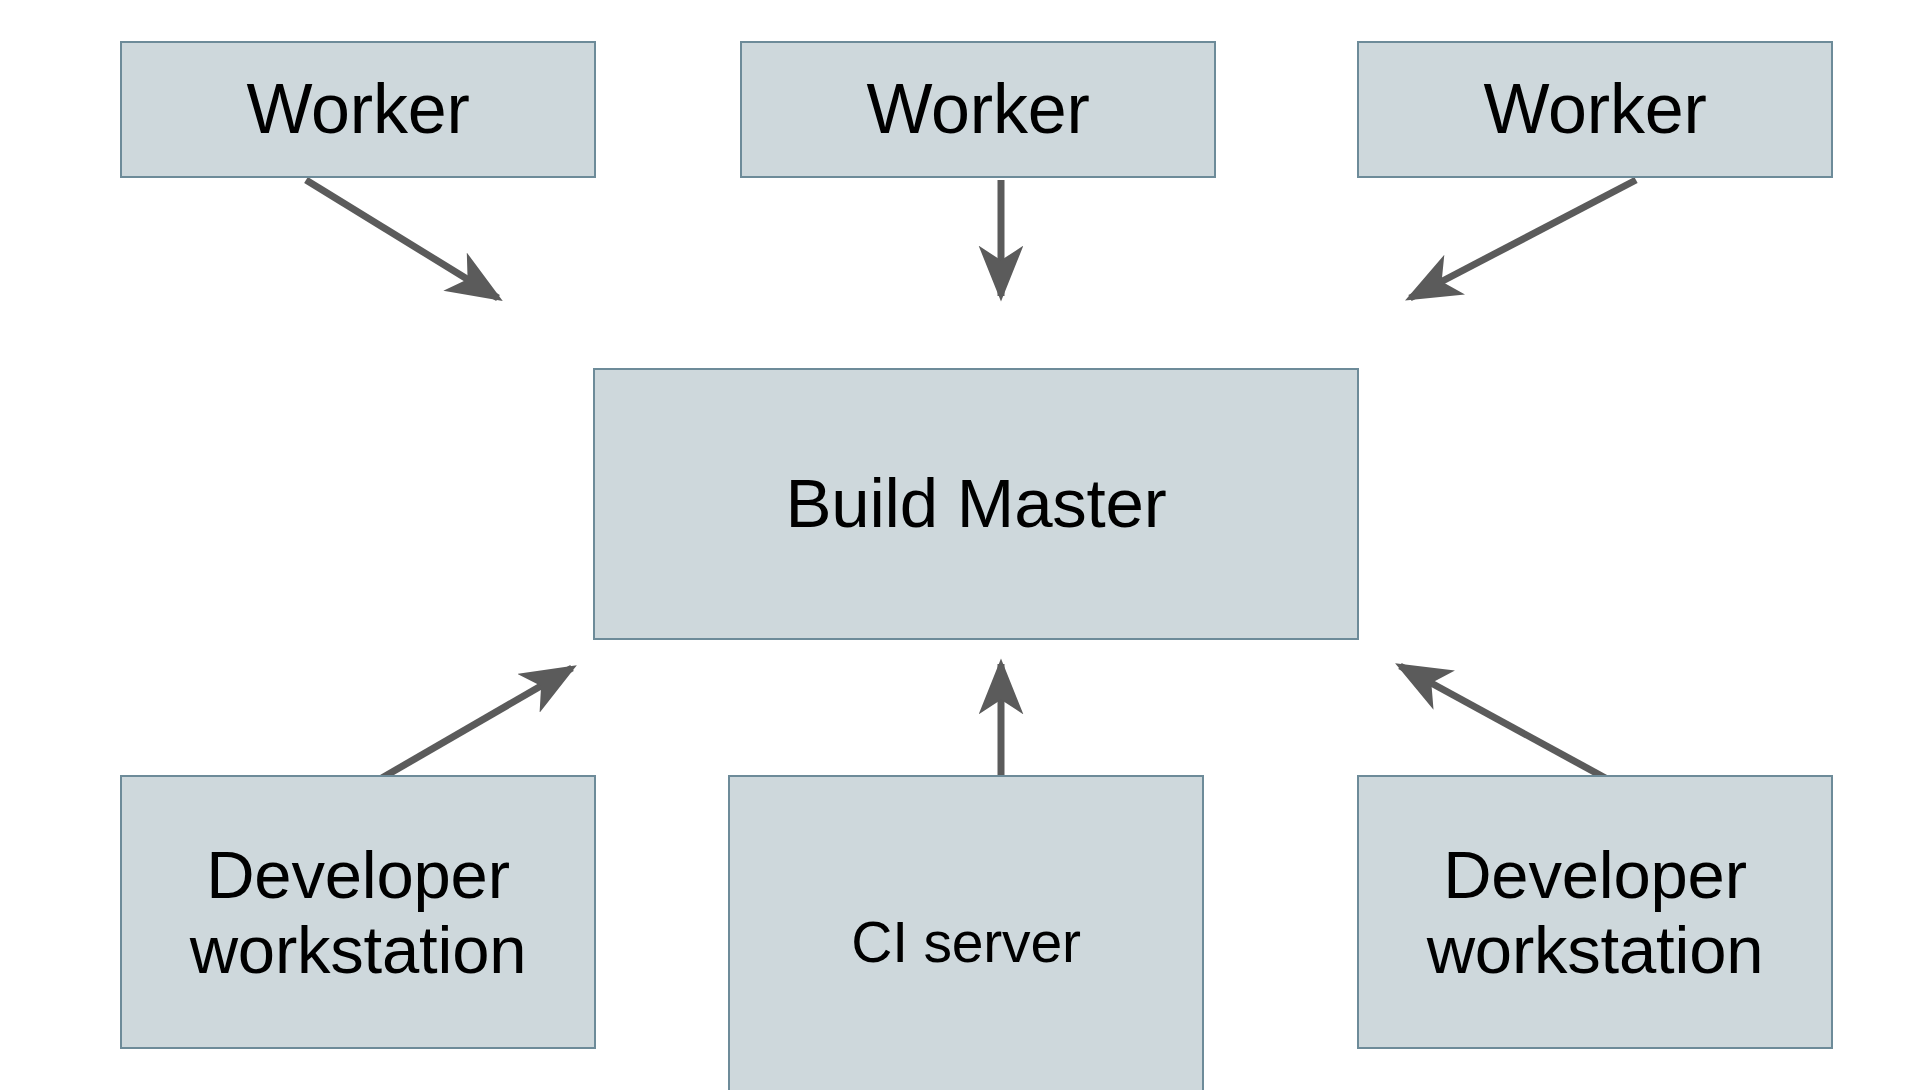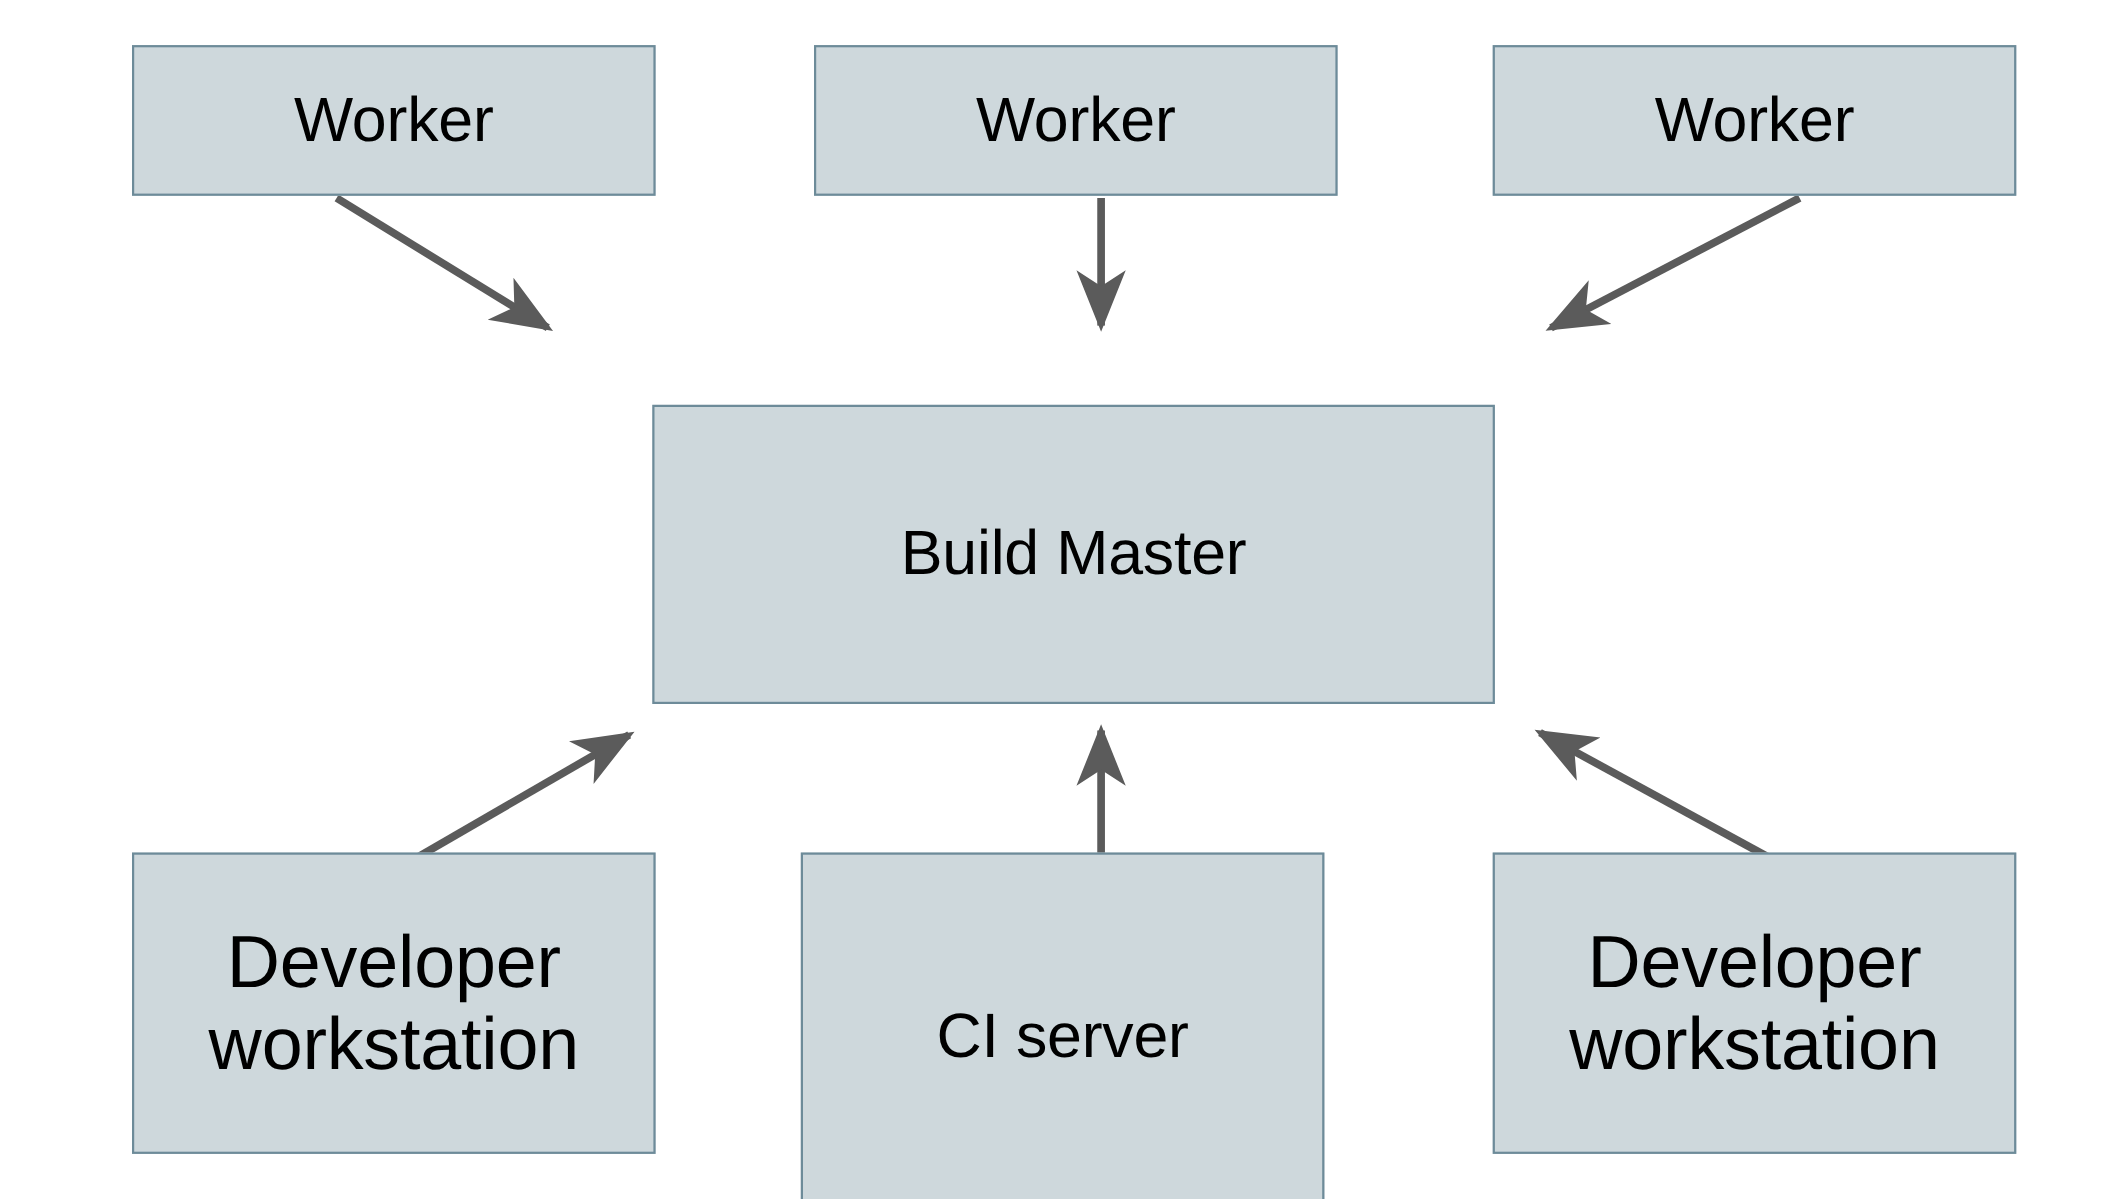--- a/index.html
+++ b/index.html
@@ -30,22 +30,22 @@
     z-index: 2;
   }
   .node .label {
     font-family: "Liberation Sans", sans-serif;
     font-weight: 400;
     line-height: 1.12;
     letter-spacing: -0.2px;
     white-space: pre-line;
     padding: 0 6px;
   }
-  .node-worker .label { font-size: 57px; }
-  .node-master .label { font-size: 57px; }
+  .node-worker .label { font-size: 70px; }
+  .node-master .label { font-size: 69px; }
   .node-ci .label { font-size: 57px; }
   .node-dev .label { font-size: 67px; }
 
   #edges {
     position: absolute;
     left: 0;
     top: 0;
     width: 1910px;
     height: 1090px;
     z-index: 1;

